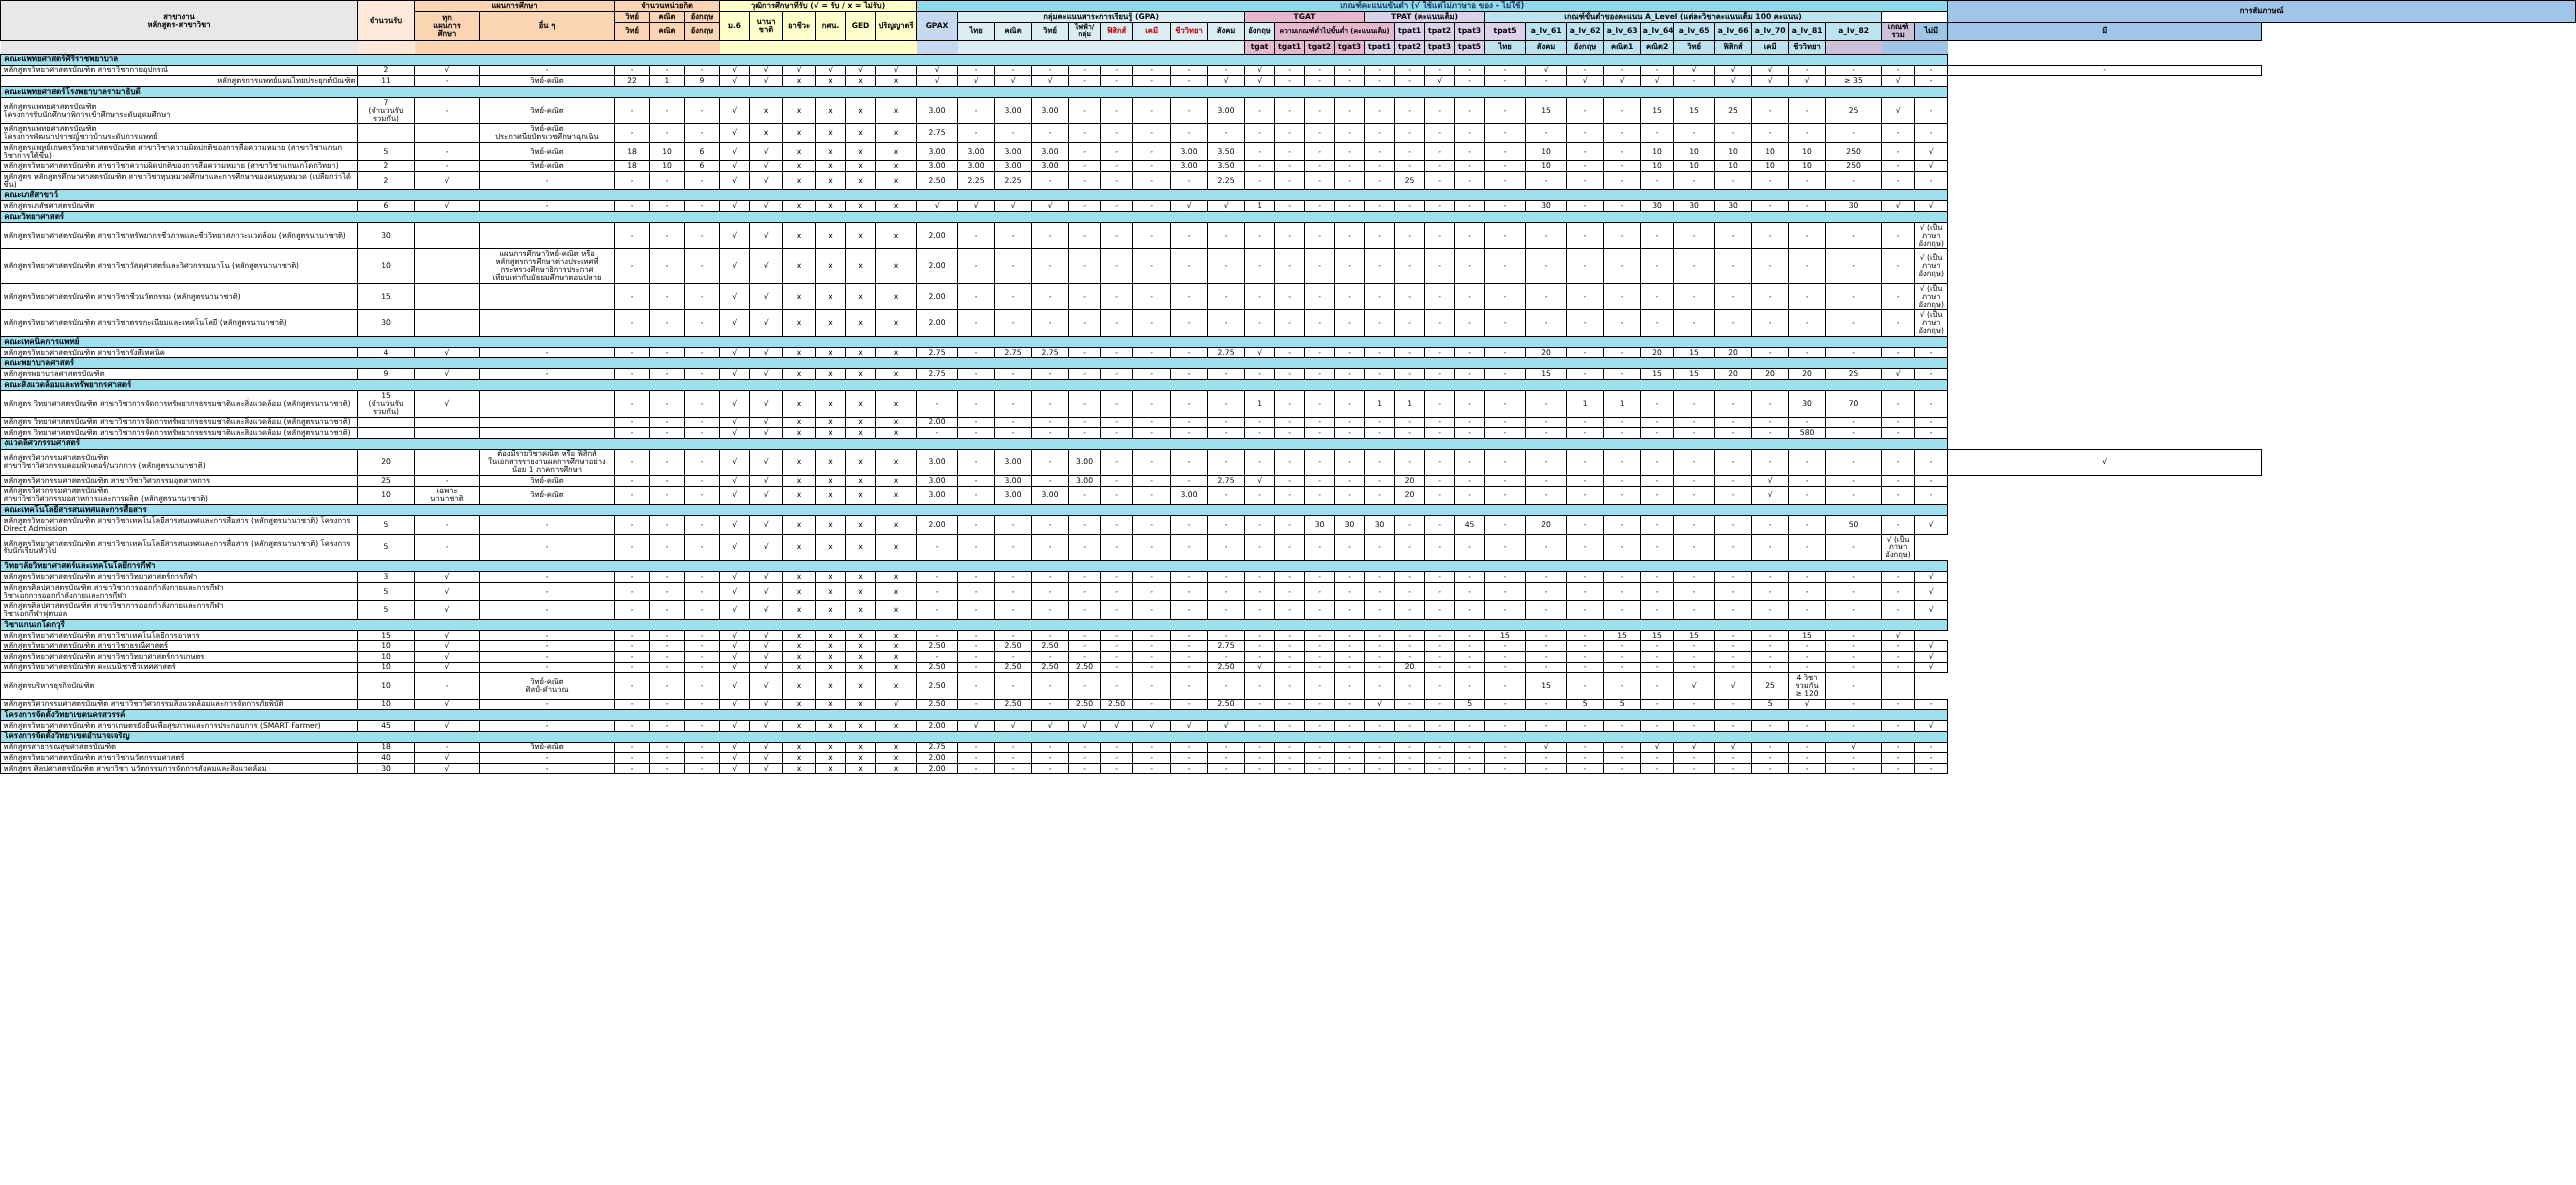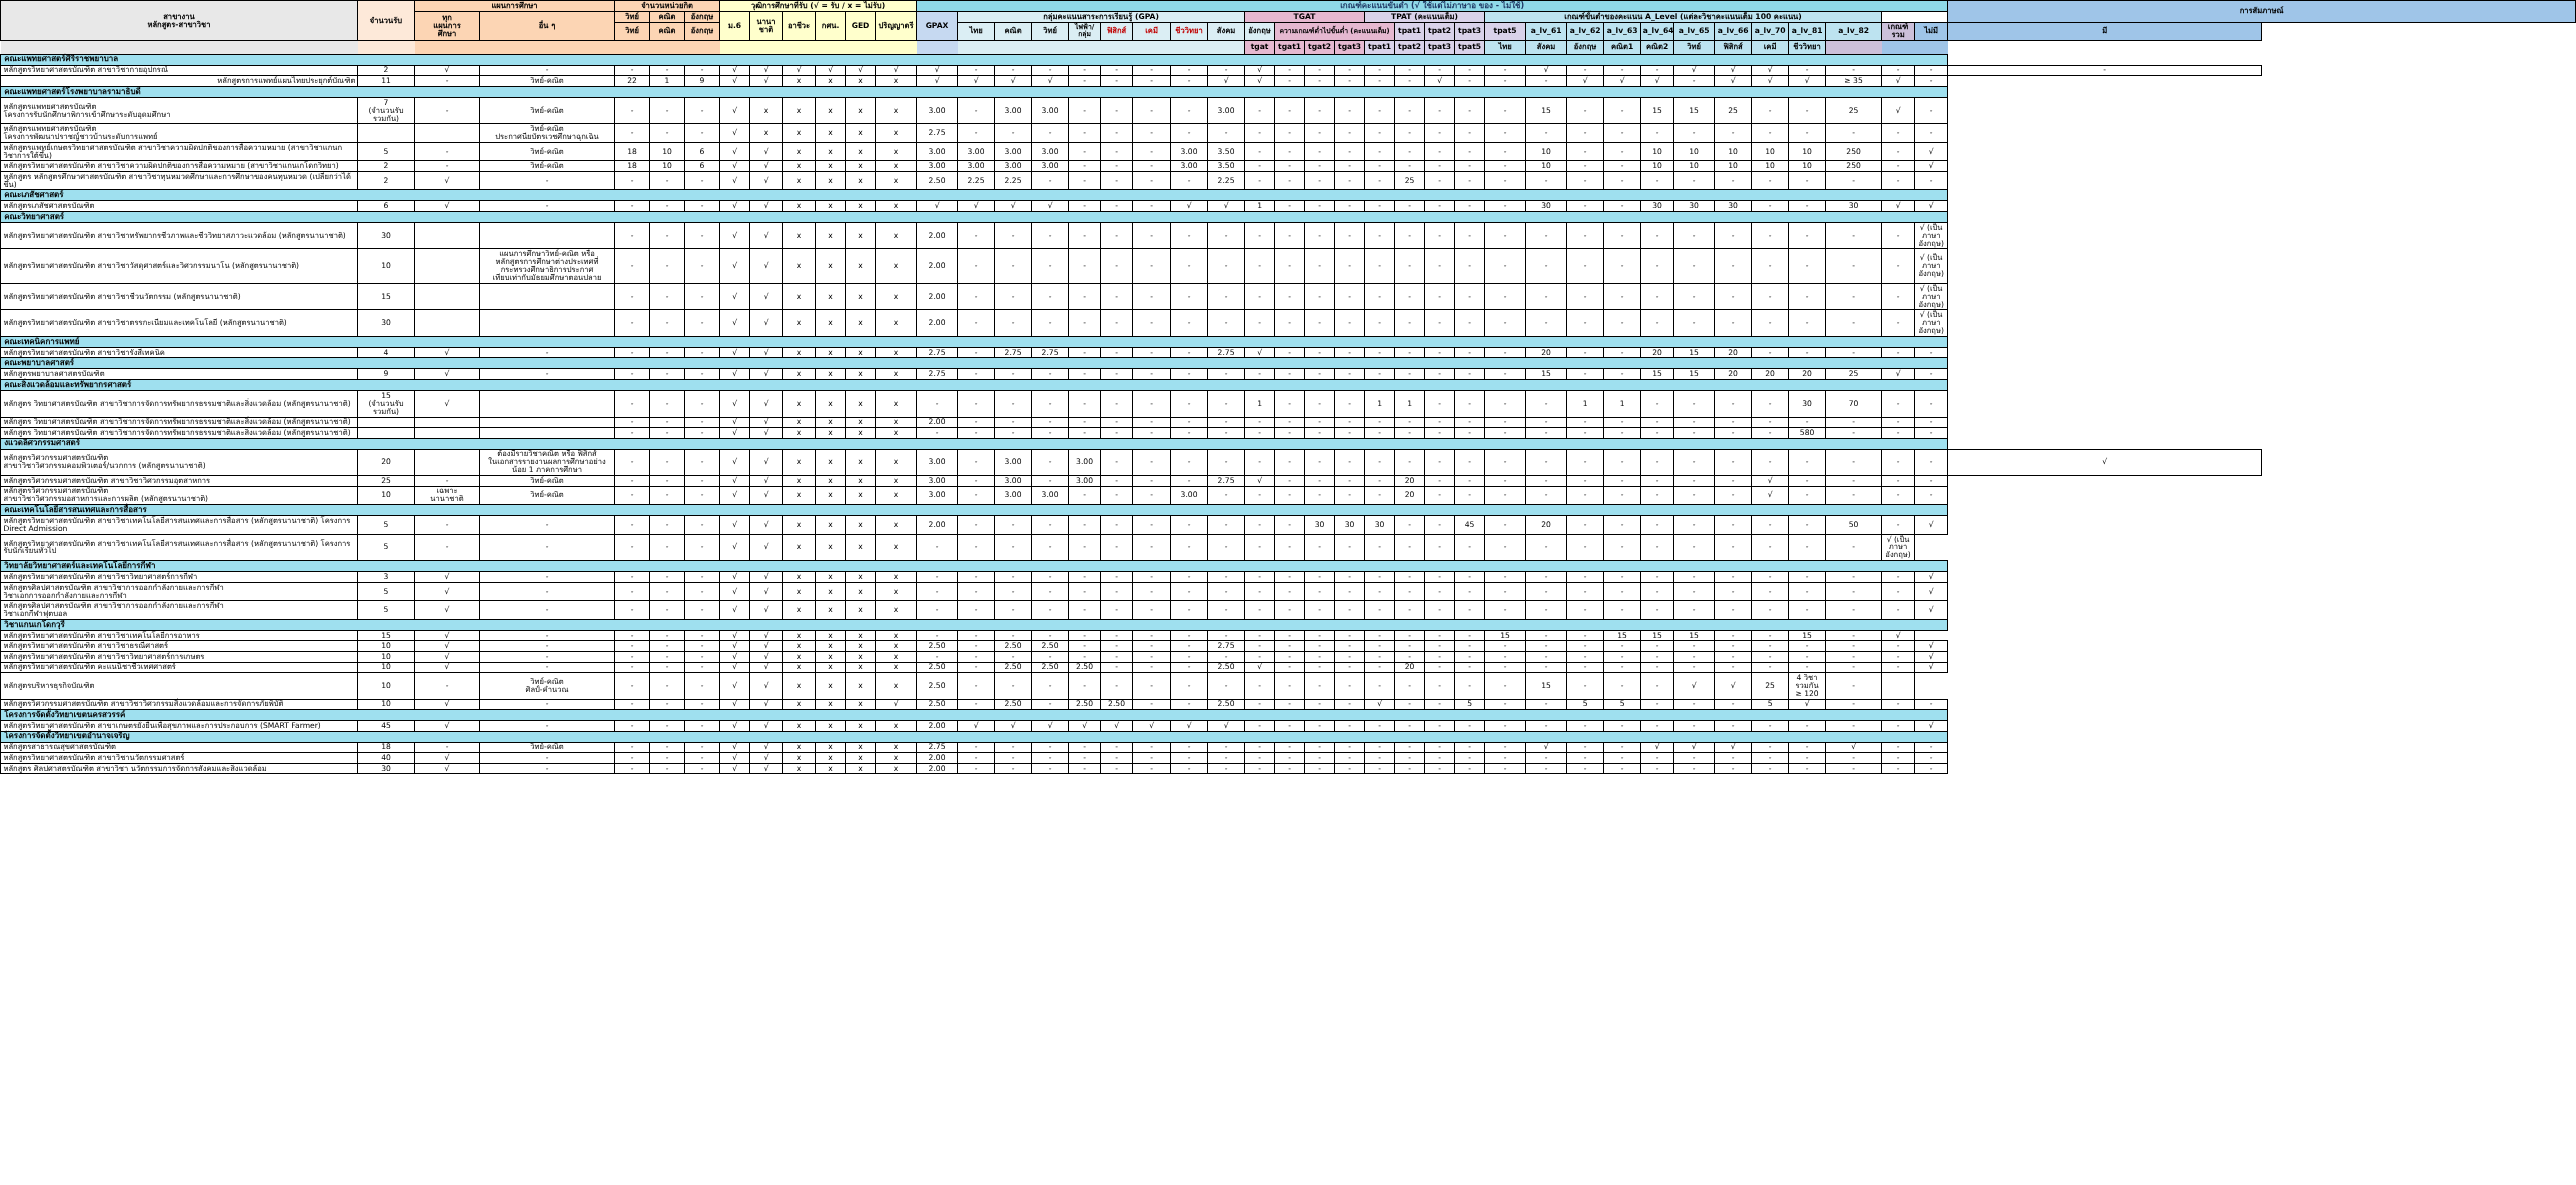--- a/index.html
+++ b/index.html
@@ -483,21 +483,21 @@
           <td style="white-space: pre-line;">-</td>
           <td style="white-space: pre-line;">-</td>
           <td style="white-space: pre-line;">-</td>
           <td style="white-space: pre-line;">-</td>
           <td style="white-space: pre-line;">-</td>
           <td style="white-space: pre-line;">-</td>
           <td style="white-space: pre-line;">-</td>
           <td style="white-space: pre-line;">-</td>
         </tr>
         <tr>
-          <td class="faculty" colspan="42">คณะเภสัชศาสตร์</td>
+          <td class="faculty" colspan="42">คณะเภสัสาขาว์</td>
         </tr>
         <tr>
           <td class="prog" style="white-space: pre-line;">หลักสูตรเภสัชศาสตรบัณฑิต</td>
           <td style="white-space: pre-line;">6</td>
           <td style="white-space: pre-line;">√</td>
           <td style="white-space: pre-line;">-</td>
           <td style="white-space: pre-line;">-</td>
           <td style="white-space: pre-line;">-</td>
           <td style="white-space: pre-line;">-</td>
           <td style="white-space: pre-line;">√</td>
@@ -1362,21 +1362,21 @@
           <td style="white-space: pre-line;">15</td>
           <td style="white-space: pre-line;">15</td>
           <td style="white-space: pre-line;">15</td>
           <td style="white-space: pre-line;">-</td>
           <td style="white-space: pre-line;">-</td>
           <td style="white-space: pre-line;">15</td>
           <td style="white-space: pre-line;">-</td>
           <td style="white-space: pre-line;">√</td>
         </tr>
         <tr>
-          <td class="prog" style="white-space: pre-line;">หลักสูตรวิทยาศาสตรบัณฑิต สาขาวิชาธรณีศาสตร์</td>
+          <td class="prog" style="white-space: pre-line; text-decoration: underline;">หลักสูตรวิทยาศาสตรบัณฑิต สาขาวิชาธรณีศาสตร์</td>
           <td style="white-space: pre-line;">10</td>
           <td style="white-space: pre-line;">√</td>
           <td style="white-space: pre-line;">-</td>
           <td style="white-space: pre-line;">-</td>
           <td style="white-space: pre-line;">-</td>
           <td style="white-space: pre-line;">-</td>
           <td style="white-space: pre-line;">√</td>
           <td style="white-space: pre-line;">√</td>
           <td style="white-space: pre-line;">x</td>
           <td style="white-space: pre-line;">x</td>

